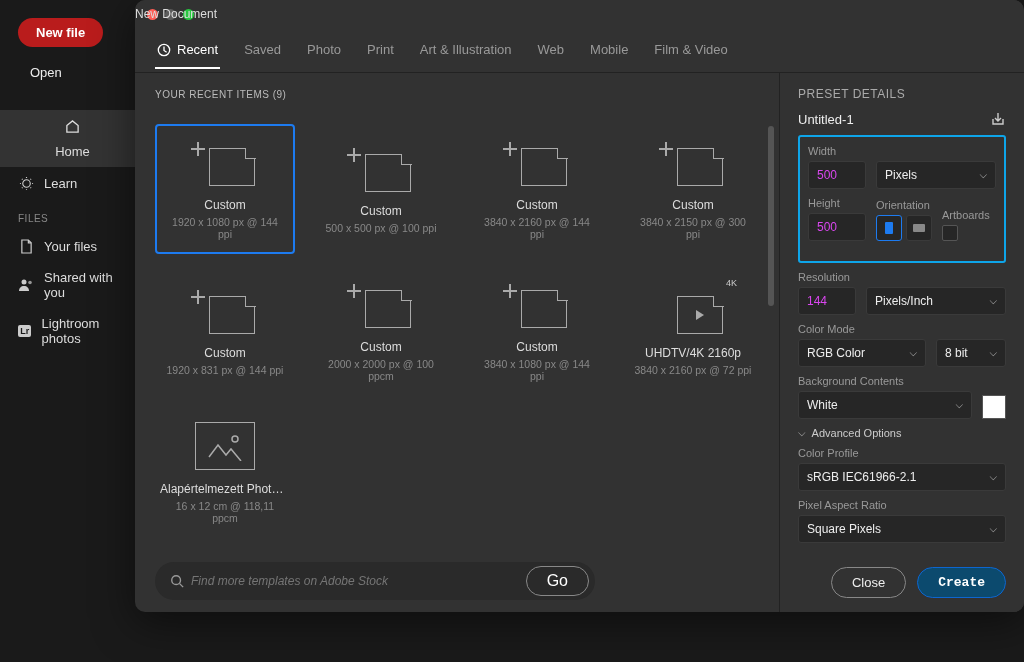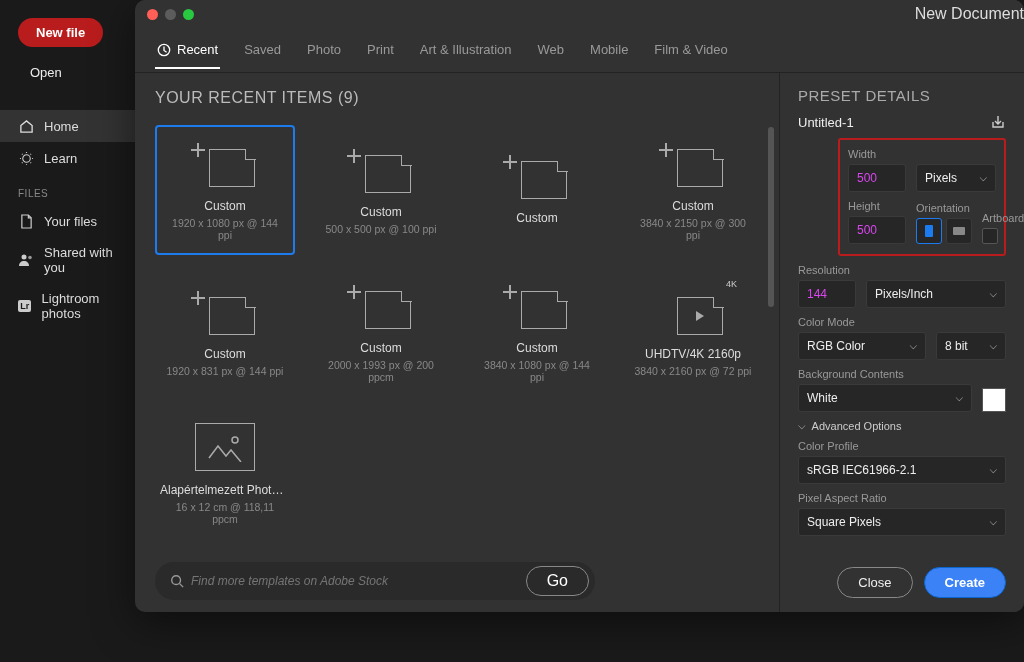--- a/index.html
+++ b/index.html
@@ -3,82 +3,82 @@
 <meta charset="utf-8">
 <style>
 * { box-sizing: border-box; margin: 0; padding: 0; font-family: -apple-system, BlinkMacSystemFont, "Segoe UI", sans-serif; }
 body { background: #0d0d0d; color: #ccc; width: 1024px; height: 662px; overflow: hidden; position: relative; }
 .app-bg { position: absolute; inset: 0; background: #1a1a1a; }
 .sidebar { position: absolute; left: 0; top: 0; width: 145px; height: 100%; background: #1a1a1a; padding-top: 18px; }
 .new-file-btn { background: #b91c1c; color: #fff; border: none; border-radius: 16px; padding: 7px 18px; font-size: 13px; font-weight: 600; margin-left: 18px; cursor: pointer; }
 .open-link { color: #eee; font-size: 13px; margin: 18px 0 0 30px; display: block; }
 .nav-section { margin-top: 30px; }
 .nav-item { display: flex; align-items: center; gap: 10px; padding: 8px 18px; font-size: 13px; color: #ddd; cursor: pointer; }
-.nav-item.active { background: #333; }
+.nav-item.active { background: #333; flex-direction: column; }
 .nav-section-label { color: #888; font-size: 10px; letter-spacing: 0.5px; padding: 14px 18px 6px; }
 .icon { width: 16px; height: 16px; display: inline-flex; align-items: center; justify-content: center; }
 
 .dialog { position: absolute; left: 135px; top: 0; right: 0; height: 612px; background: #323232; border-radius: 10px; box-shadow: 0 10px 40px rgba(0,0,0,0.5); display: flex; flex-direction: column; overflow: hidden; }
 .titlebar { height: 28px; display: flex; align-items: center; position: relative; background: #323232; border-radius: 10px 10px 0 0; }
 .traffic { display: flex; gap: 7px; margin-left: 12px; }
 .traffic span { width: 11px; height: 11px; border-radius: 50%; }
 .traffic .red { background: #ff5f57; }
 .traffic .yel { background: #5c5c5c; }
 .traffic .grn { background: #28c840; }
-.title { position: absolute; left: 0; right: 0; text-align: right; font-size: 16px; color: #ddd; pointer-events: none; }
+.title { position: absolute; left: 0; right: 0; text-align: left; font-size: 12px; color: #ddd; pointer-events: none; }
 
 .tabs { display: flex; gap: 22px; padding: 6px 20px 4px; border-bottom: 1px solid #222; background:#323232; }
 .tab { padding: 8px 2px 10px; font-size: 13px; color: #999; cursor: pointer; display:flex; align-items:center; gap:6px; border-bottom: 2px solid transparent; margin-bottom:-1px; }
 .tab.active { color: #fff; border-bottom-color: #fff; }
 
 .body { flex: 1; display: flex; overflow: hidden; }
 .main { flex: 1; padding: 16px 4px 12px 20px; display: flex; flex-direction: column; overflow: hidden; border-right:1px solid #222;}
 .main-inner { flex:1; overflow:hidden; position:relative; }
-.section-head { font-size: 16px; letter-spacing: 0.5px; color: #bbb; margin-bottom: 18px; }
+.section-head { font-size: 10px; letter-spacing: 0.5px; color: #bbb; margin-bottom: 24px; }
 .grid { display: grid; grid-template-columns: repeat(4, 140px); gap: 12px 16px; }
 .card { height: 130px; border: 1px solid transparent; border-radius: 4px; display: flex; flex-direction: column; align-items: center; justify-content: center; padding: 8px; cursor: pointer; }
 .card.selected { border: 2px solid #1d7bf0; }
 .card .thumb { width: 60px; height: 48px; margin-bottom: 12px; position: relative; }
 .card .name { font-size: 12px; color: #ddd; margin-bottom: 4px; text-align:center; max-width:130px; white-space:nowrap; overflow:hidden; text-overflow:ellipsis;}
 .card .meta { font-size: 10.5px; color: #888; text-align:center;}
 .doc-icon { width: 46px; height: 38px; border: 1.5px solid #aaa; position: absolute; right: 0; bottom: 0; }
 .doc-icon::after { content:""; position:absolute; top:-1.5px; right:-1.5px; width:10px; height:10px; background:#323232; border-left:1.5px solid #aaa; border-bottom:1.5px solid #aaa;}
 .cross-h { position:absolute; left:-4px; top:10px; width:14px; height:1.5px; background:#aaa;}
 .cross-v { position:absolute; left:2px; top:4px; width:1.5px; height:14px; background:#aaa;}
 .play-badge{position:absolute; right:-14px; top:-8px; font-size:9px; color:#ccc;}
 .play-tri{position:absolute; left:50%; top:50%; transform:translate(-50%,-50%); width:0;height:0;border-left:8px solid #aaa;border-top:5px solid transparent;border-bottom:5px solid transparent;}
 .img-thumb{width:60px;height:48px;border:1.5px solid #aaa;display:flex;align-items:center;justify-content:center;}
 .img-thumb svg{stroke:#aaa;}
 
 .search-row { margin-top: 14px; display: flex; align-items: center; background: #2a2a2a; border-radius: 20px; padding: 4px 6px 4px 14px; width: 440px; }
 .search-row input { flex:1; background: transparent; border: none; color: #999; font-size: 12px; font-style: italic; outline: none; padding:6px;}
 .go-btn { border:1px solid #888; background:transparent; color:#ffffff; border-radius:16px; padding:5px 20px; font-size:16px; cursor:pointer;}
 
 .panel { width: 244px; background: #323232; padding: 14px 18px 14px 18px; overflow-y: hidden; font-size: 12px; color: #ccc; }
-.panel-head { font-size: 15px; letter-spacing: 0.5px; color: #aaa; margin-bottom: 10px; }
+.panel-head { font-size: 12px; letter-spacing: 0.5px; color: #aaa; margin-bottom: 10px; }
 .preset-name-row { display: flex; align-items: center; justify-content: space-between; margin-bottom: 8px; }
 .preset-name { font-size: 13px; color: #eee; }
-.highlight-box { border: 2px solid #b91c1c; border-radius: 3px; padding: 8px 8px 10px; margin-bottom: 8px; margin-left: 40px; }
+.highlight-box { border: 2px solid #0ea5e9; border-radius: 3px; padding: 8px 8px 20px; margin-bottom: 8px; }
 .field-label { font-size: 11px; color: #999; margin-bottom: 4px; display:block;}
 .row { display: flex; gap: 10px; align-items: flex-end; margin-bottom: 8px; }
 .num-input { width: 58px; background: #262626; border: 1px solid #3a3a3a; color: #d946ef; padding: 6px 8px; font-size: 12px; border-radius: 3px; }
 .sel { flex:1; background: #262626; border: 1px solid #3a3a3a; color: #eee; padding: 6px 8px; font-size: 12px; border-radius: 3px; display:flex; justify-content:space-between; align-items:center; cursor:pointer;}
 .sel.small{flex:0 0 70px;}
 .chev { font-size: 10px; color: #aaa; }
 .orient-btn { width:26px;height:26px;border:1px solid #3a3a3a;background:#262626;border-radius:3px;display:flex;align-items:center;justify-content:center;cursor:pointer;}
 .orient-btn.active{border-color:#1d7bf0;}
 .orient-btn svg{fill:#888;}
 .orient-btn.active svg{fill:#1d7bf0;}
 .check{width:16px;height:16px;border:1px solid #555;border-radius:2px;background:#262626;}
 .adv-row{display:flex;align-items:center;gap:6px;color:#ccc;font-size:11px;margin:6px 0 8px;cursor:pointer;}
 .swatch{width:24px;height:24px;background:#fff;border:1px solid #555;}
 .full-sel{width:100%;}
 .footer { position: absolute; right: 18px; bottom: 14px; display: flex; gap: 11px; }
 .btn { border-radius: 16px; padding: 7px 20px; font-size: 13px; cursor: pointer; border:1px solid #888; background:transparent; color:#eee;}
-.btn.primary { background:#3b82f6; border-color:#0d66d0; color:#fff; font-weight:600;}
+.btn.primary { background:#0c4a6e; border-color:#0d66d0; color:#fff; font-weight:600;font-family:Liberation Mono, monospace;}
 .scrollbar{position:absolute; right:1px; top:2px; width:6px; height:180px; background:#555; border-radius:3px;}
 .col{display:flex;flex-direction:column;justify-content:space-between;}
 </style>
 </head>
 <body>
 
 <div class="app-bg">
   <div class="sidebar">
     <button class="new-file-btn">New file</button>
     <span class="open-link">Open</span>
@@ -179,20 +179,21 @@
                 <div class="name">Custom</div>
                 <div class="meta">500 x 500 px @ 100 ppi</div>
               </div>
               <div class="card">
                 <div class="thumb">
                   <div class="cross-h"></div>
                   <div class="cross-v"></div>
                   <div class="doc-icon"></div>
                 </div>
                 <div class="name">Custom</div>
+                <div class="meta">3840 x 2160 px @ 144 ppi</div>
               </div>
               <div class="card">
                 <div class="thumb">
                   <div class="cross-h"></div>
                   <div class="cross-v"></div>
                   <div class="doc-icon"></div>
                 </div>
                 <div class="name">Custom</div>
                 <div class="meta">3840 x 2150 px @ 300 ppi</div>
               </div>
@@ -205,21 +206,21 @@
                 <div class="name">Custom</div>
                 <div class="meta">1920 x 831 px @ 144 ppi</div>
               </div>
               <div class="card">
                 <div class="thumb">
                   <div class="cross-h"></div>
                   <div class="cross-v"></div>
                   <div class="doc-icon"></div>
                 </div>
                 <div class="name">Custom</div>
-                <div class="meta">2000 x 1993 px @ 200 ppcm</div>
+                <div class="meta">2000 x 2000 px @ 100 ppcm</div>
               </div>
               <div class="card">
                 <div class="thumb">
                   <div class="cross-h"></div>
                   <div class="cross-v"></div>
                   <div class="doc-icon"></div>
                 </div>
                 <div class="name">Custom</div>
                 <div class="meta">3840 x 1080 px @ 144 ppi</div>
               </div>

